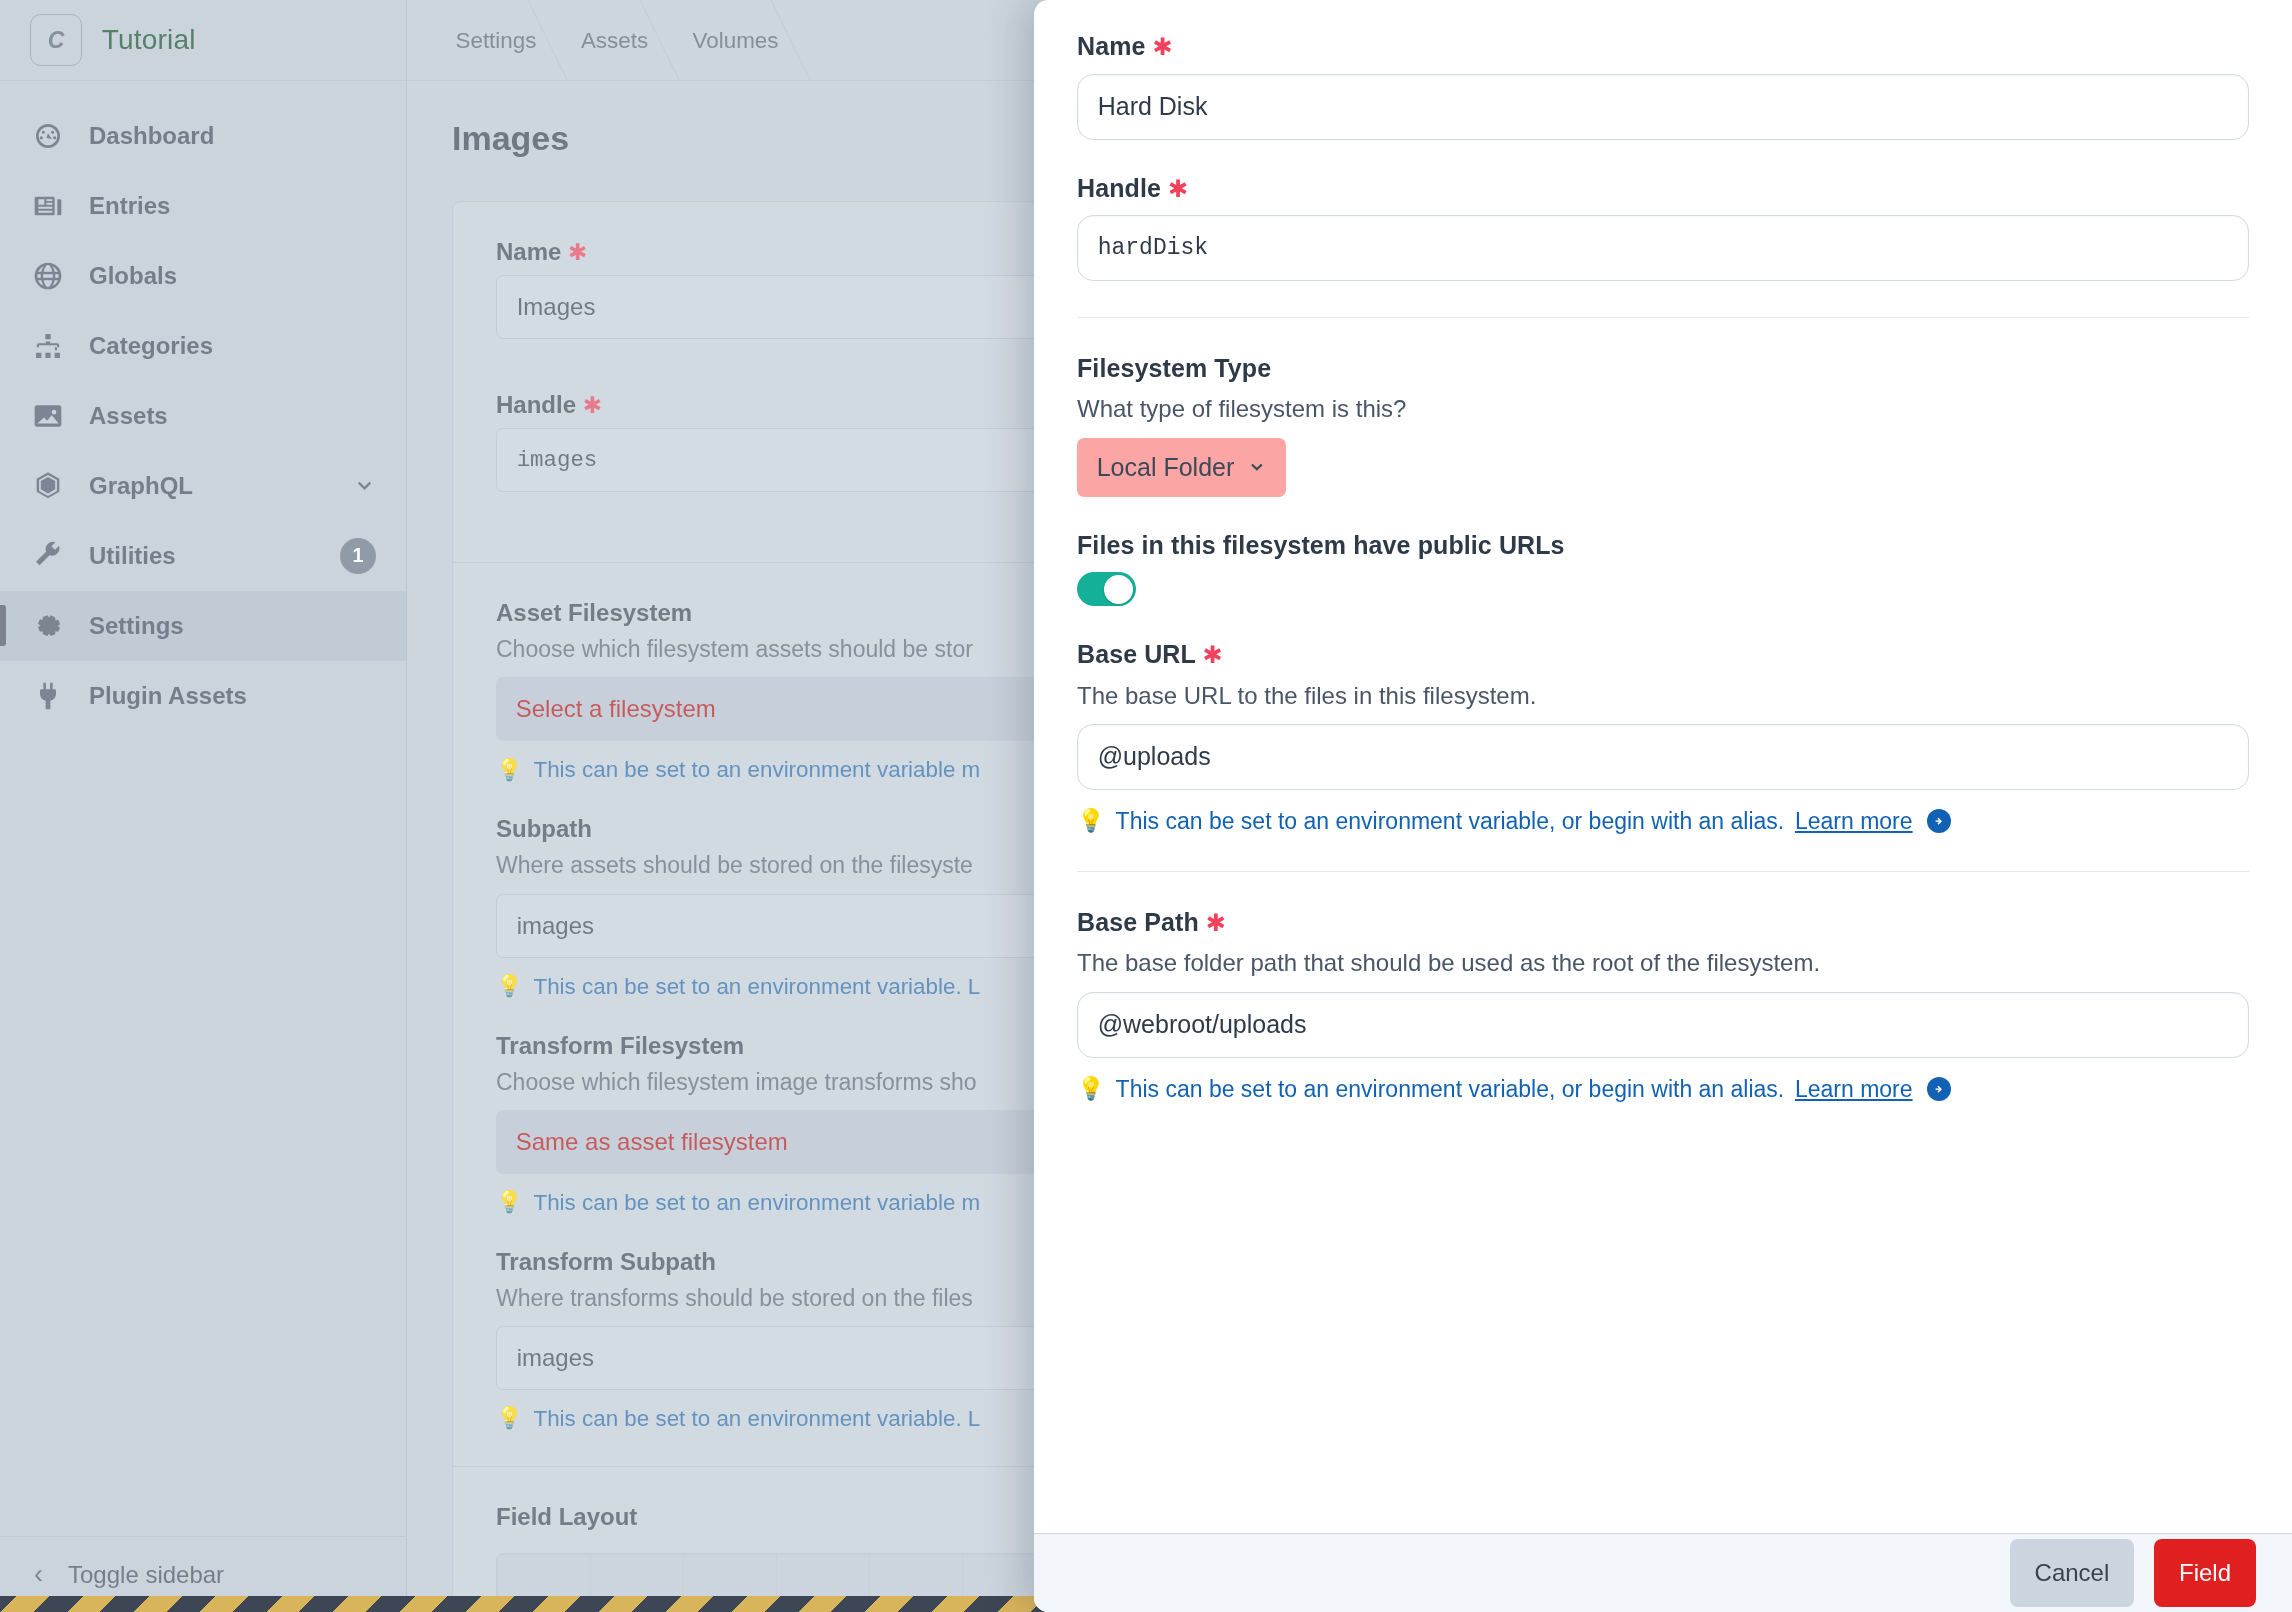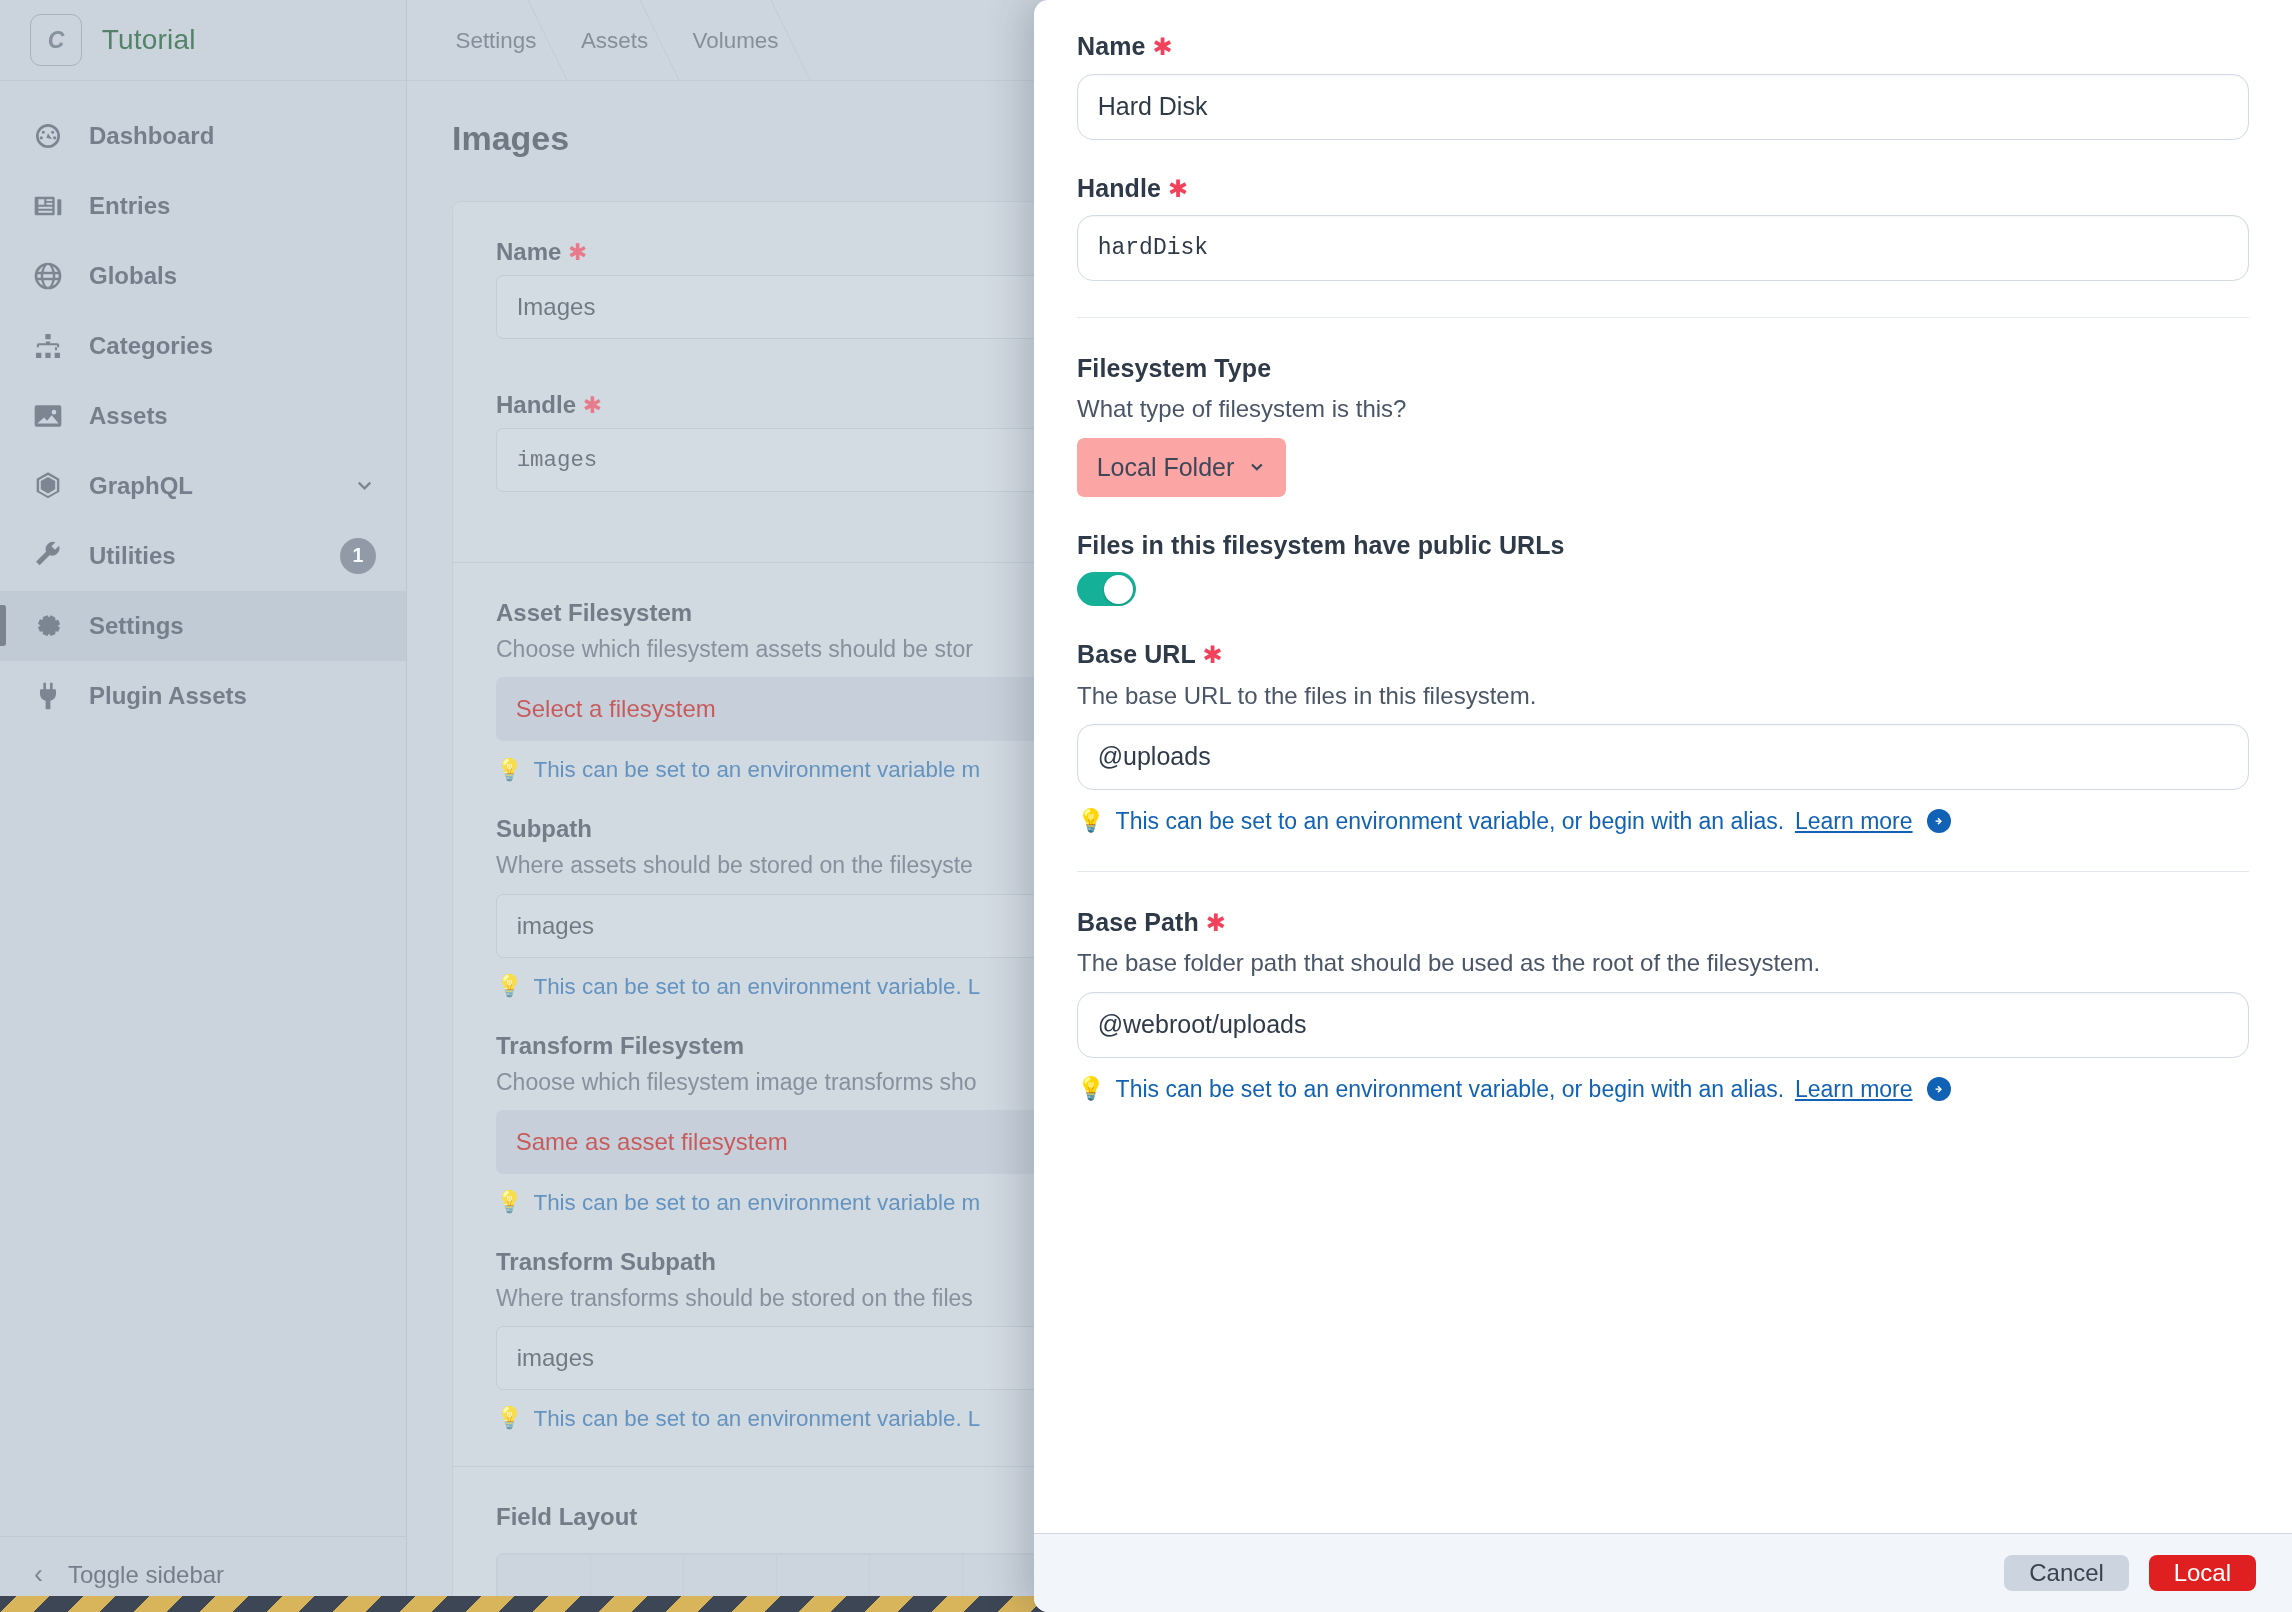--- a/index.html
+++ b/index.html
@@ -198,21 +198,21 @@
   }
   .m-hint .arrow svg { width: 14.3px; height: 14.3px; fill: none; stroke: #fff; stroke-width: 2.4; }
 
   #slideout-foot {
     height: 79px; flex: 0 0 79px;
     background: #f2f5f9; border-top: 0.9px solid #cfd8e2;
     display: flex; align-items: center; justify-content: flex-end;
     gap: 19.7px; padding: 0 36px;
   }
   .btn {
-    height: 36px; border-radius: 8px; padding: 0 25px;
+    height: 68px; border-radius: 8px; padding: 0 25px;
     display: flex; align-items: center; justify-content: center;
     font-size: 24px; cursor: pointer; border: none;
     font-family: "Liberation Sans", sans-serif;
   }
   .btn-cancel { background: #ccd5df; color: #39434f; }
   .btn-save { background: #e02020; color: #fff; }
 </style>
 </head>
 <body>
 
@@ -475,19 +475,19 @@
                 <line x1="6" y1="12" x2="15" y2="12"></line>
               </svg>
             </span>
         </div>
       </div>
 
     </div>
 
     <div id="slideout-foot">
       <button class="btn btn-cancel">Cancel</button>
-      <button class="btn btn-save">Local</button>
+      <button class="btn btn-save">Field</button>
     </div>
   </div>
 
   <div id="devstripe"></div>
 </div>
 
 
 </body></html>

